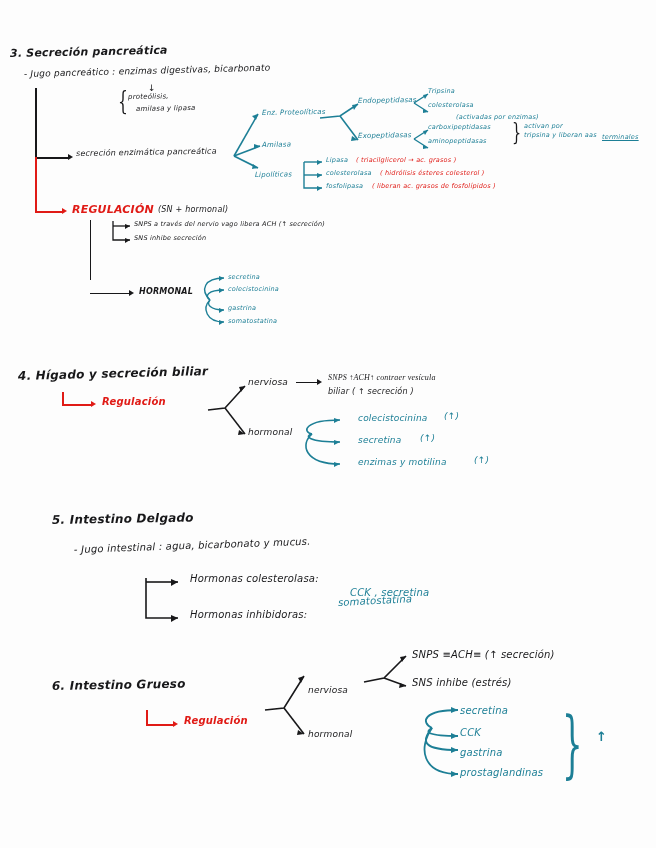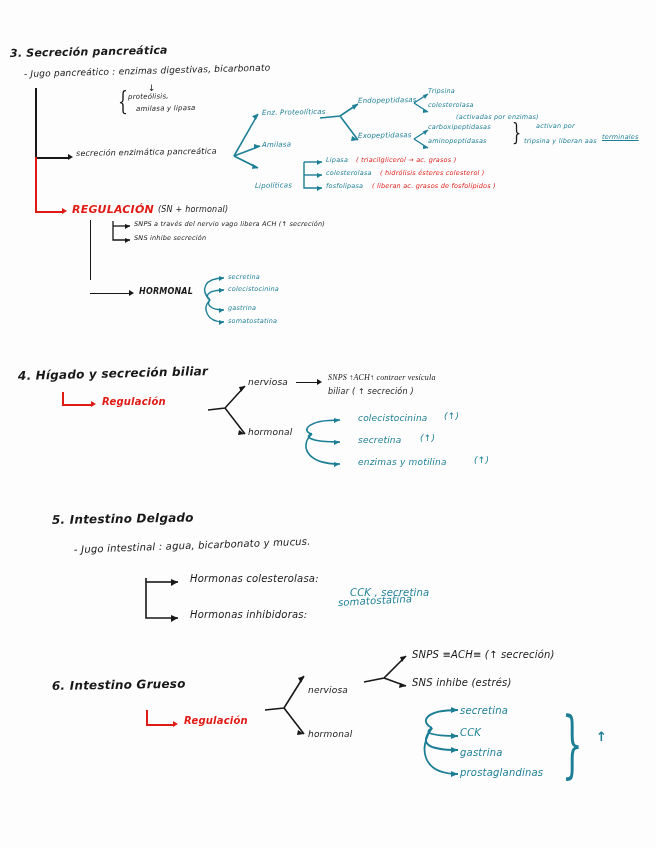--- a/index.html
+++ b/index.html
@@ -68,21 +68,21 @@
     <path d="M6 56 L30 14" stroke="#1d7f96" stroke-width="1.6" fill="none"></path>
     <path d="M6 56 L32 46" stroke="#1d7f96" stroke-width="1.6" fill="none"></path>
     <path d="M6 56 L30 68" stroke="#1d7f96" stroke-width="1.6" fill="none"></path>
     <polygon points="30,14 24,16 28,20" fill="#1d7f96"></polygon>
     <polygon points="32,46 26,44 26,49" fill="#1d7f96"></polygon>
     <polygon points="30,68 25,64 24,69" fill="#1d7f96"></polygon>
   </svg>
 
   <div class="hw s7 ink-teal" style="left:262px;top:110px;transform:rotate(-1deg);">Enz. Proteolíticas</div>
   <div class="hw s7 ink-teal" style="left:262px;top:142px;transform:rotate(-1deg);">Amilasa</div>
-  <div class="hw s7 ink-teal" style="left:255px;top:183px;transform:rotate(-1deg);">Lipolíticas</div>
+  <div class="hw s7 ink-teal" style="left:255px;top:172px;transform:rotate(-1deg);">Lipolíticas</div>
 
   <svg class="svgl" style="left:318px;top:100px;width:44px;height:50px;" viewBox="0 0 44 50">
     <path d="M2 18 L22 16 L40 4" stroke="#1d7f96" stroke-width="1.6" fill="none"></path>
     <path d="M22 16 L40 40" stroke="#1d7f96" stroke-width="1.6" fill="none"></path>
     <polygon points="40,4 34,5 36,10" fill="#1d7f96"></polygon>
     <polygon points="40,40 34,36 33,41" fill="#1d7f96"></polygon>
   </svg>
 
   <div class="hw s7 ink-teal" style="left:358px;top:98px;transform:rotate(-1deg);">Endopeptidasas</div>
   <div class="hw s7 ink-teal" style="left:358px;top:133px;transform:rotate(-1deg);">Exopeptidasas</div>
@@ -100,22 +100,22 @@
   <svg class="svgl" style="left:412px;top:128px;width:18px;height:22px;" viewBox="0 0 18 22">
     <path d="M2 11 L16 2" stroke="#1d7f96" stroke-width="1.4" fill="none"></path>
     <path d="M2 11 L16 20" stroke="#1d7f96" stroke-width="1.4" fill="none"></path>
     <polygon points="16,2 11,3 13,7" fill="#1d7f96"></polygon>
     <polygon points="16,20 11,17 11,21" fill="#1d7f96"></polygon>
   </svg>
   <div class="hw s65 ink-teal" style="left:428px;top:124px;">carboxipeptidasas</div>
   <div class="hw s65 ink-teal" style="left:428px;top:138px;">aminopeptidasas</div>
 
   <div class="brace" style="left:512px;top:120px;font-size:24px;line-height:1;">}</div>
-  <div class="hw s65 ink-teal" style="left:524px;top:123px;margin-left:12px;">activan por</div>
-  <div class="hw s65 ink-teal" style="left:524px;top:138px;">tripsina y liberan aas</div>
+  <div class="hw s65 ink-teal" style="left:524px;top:123px;">activan por</div>
+  <div class="hw s65 ink-teal" style="left:524px;top:132px;">tripsina y liberan aas</div>
   <div class="hw s65 ink-teal u" style="left:602px;top:134px;">terminales</div>
 
   <svg class="svgl" style="left:300px;top:158px;width:26px;height:36px;" viewBox="0 0 26 36">
     <path d="M4 4 L4 30 L22 30" stroke="#1d7f96" stroke-width="1.4" fill="none"></path>
     <path d="M4 4 L22 4" stroke="#1d7f96" stroke-width="1.4" fill="none"></path>
     <path d="M4 17 L22 17" stroke="#1d7f96" stroke-width="1.4" fill="none"></path>
     <polygon points="22,4 17,2 17,7" fill="#1d7f96"></polygon>
     <polygon points="22,17 17,15 17,20" fill="#1d7f96"></polygon>
     <polygon points="22,30 17,28 17,33" fill="#1d7f96"></polygon>
   </svg>

